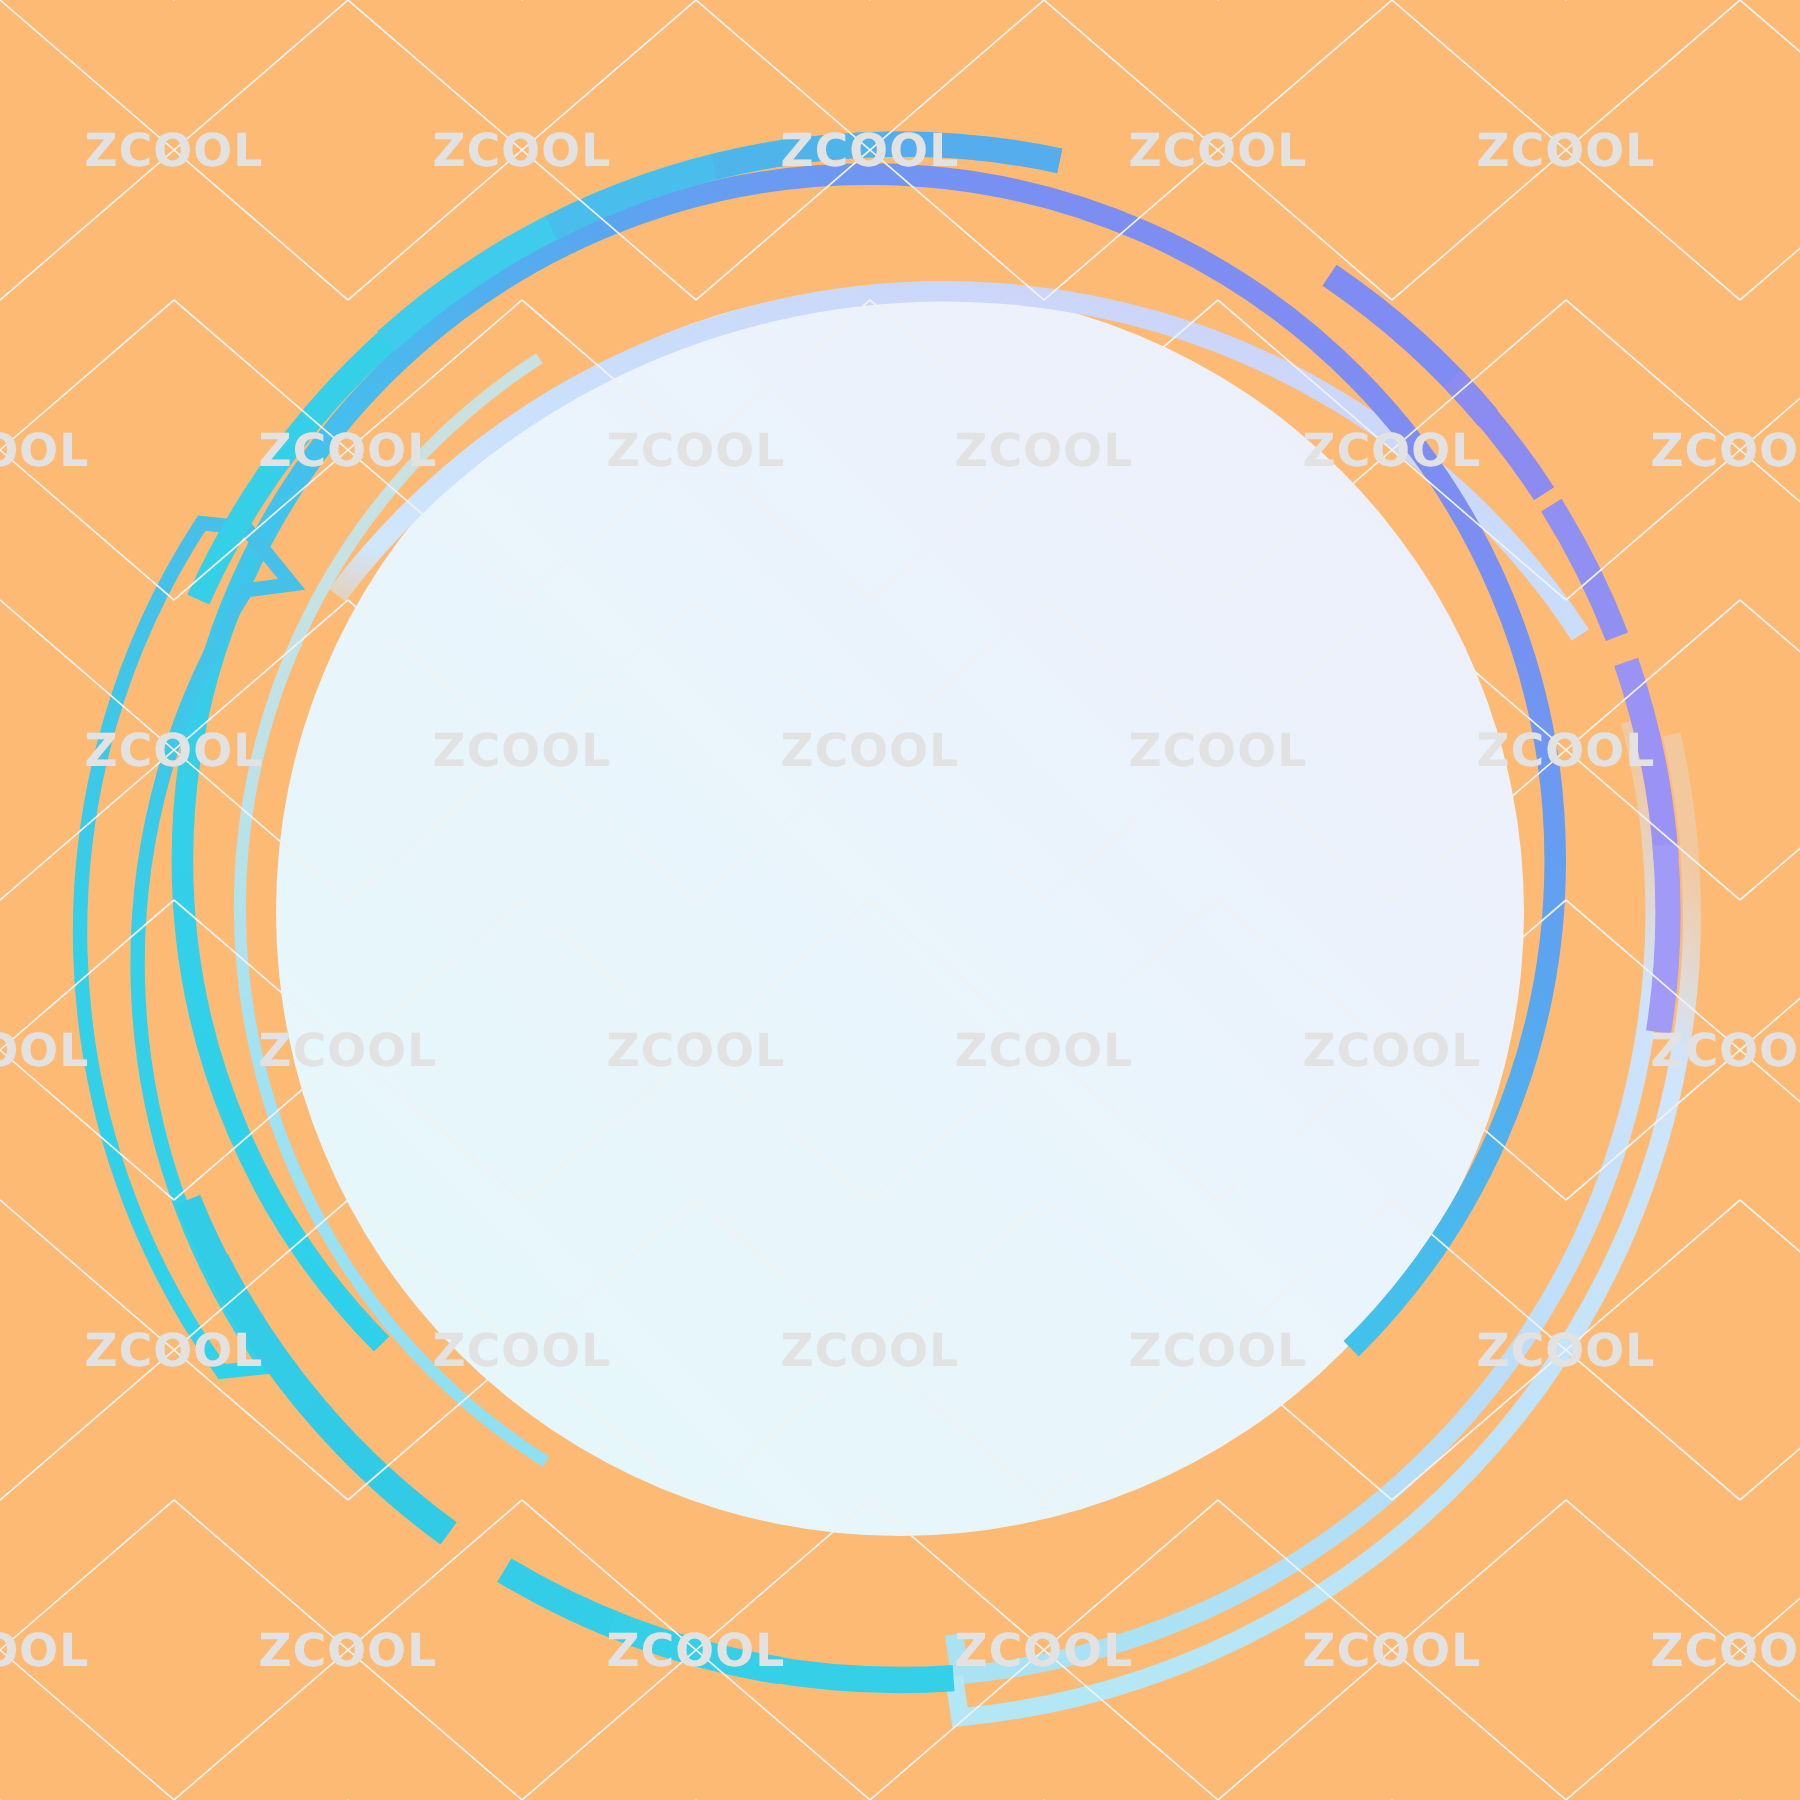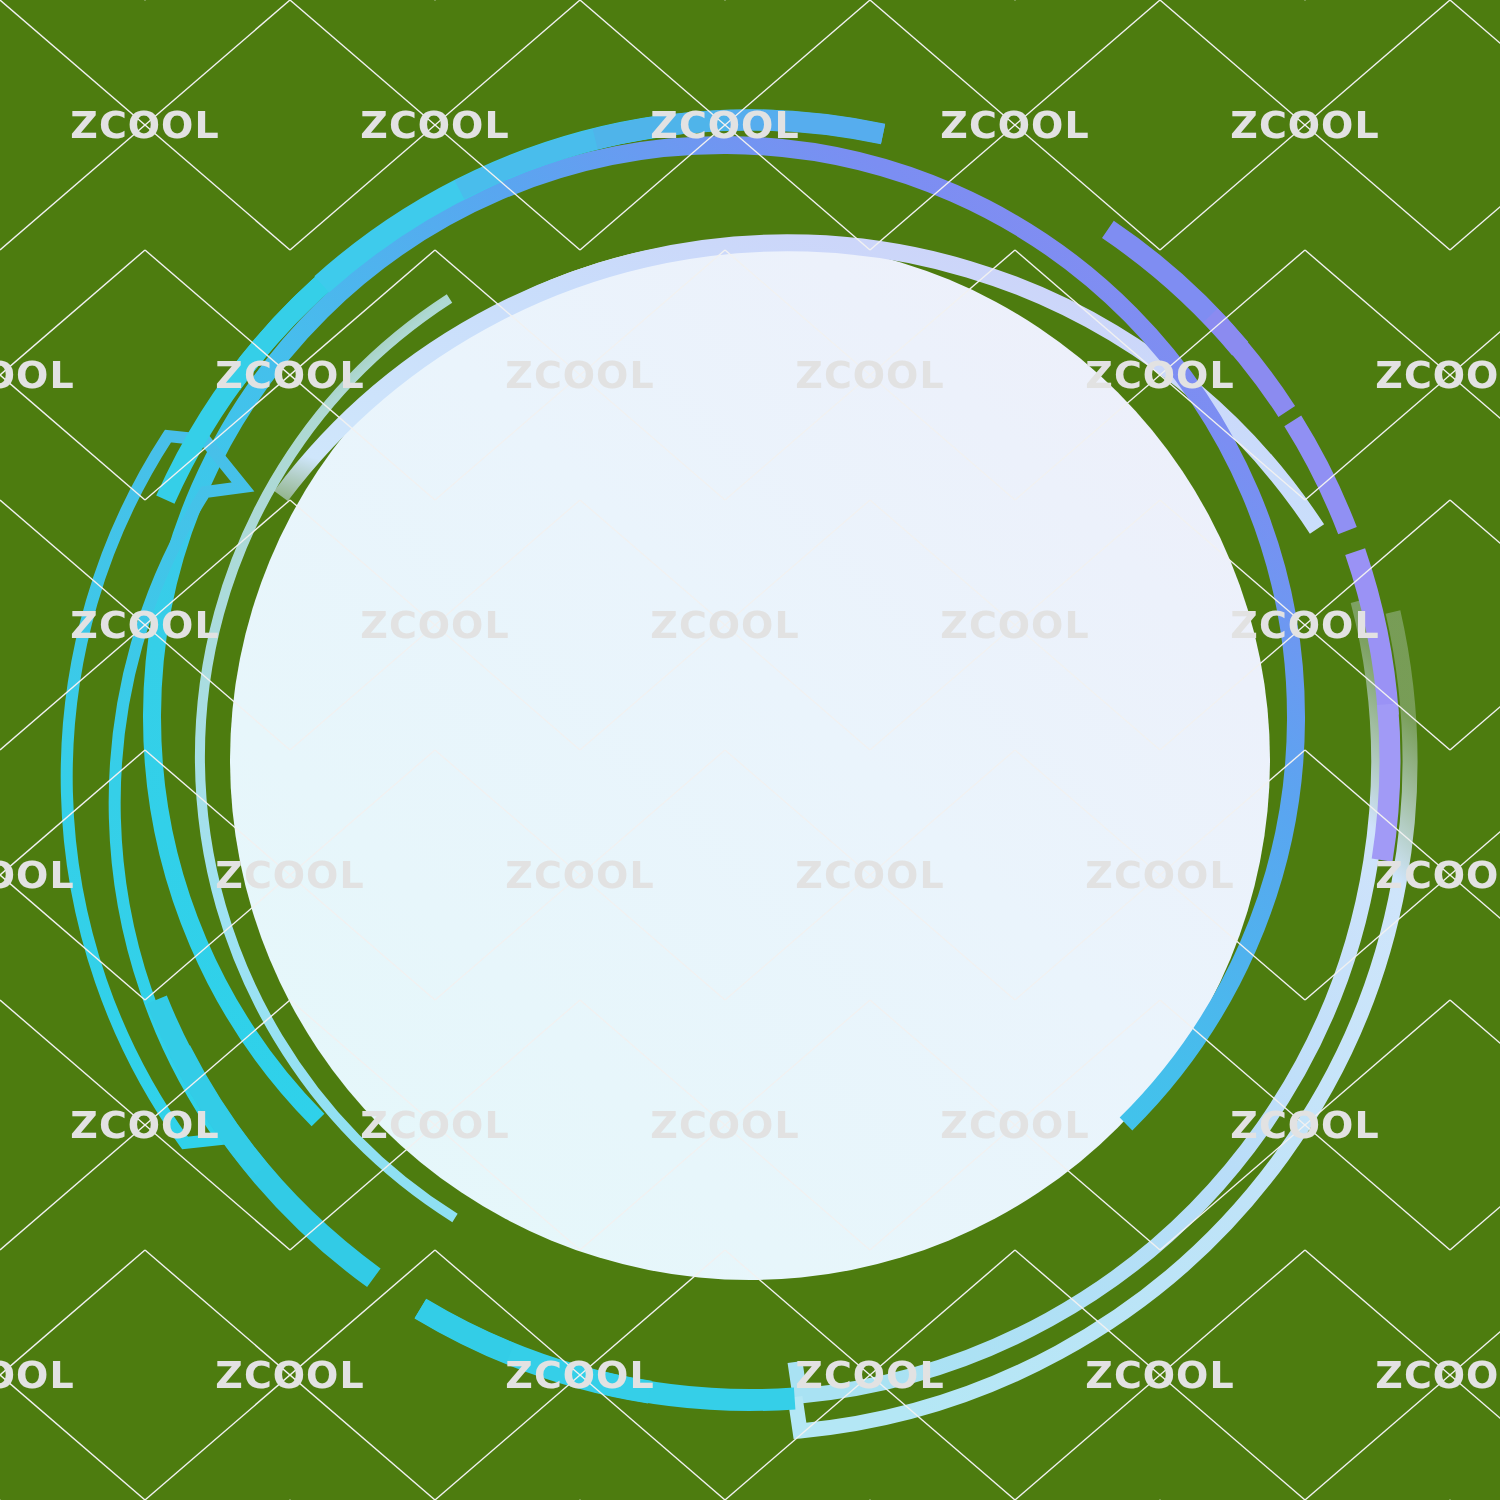--- a/index.html
+++ b/index.html
@@ -8,21 +8,21 @@
     padding: 0;
     background: #ffffff;
   }
   body {
     font-family: "Liberation Sans", sans-serif;
   }
   #stage {
     position: relative;
     width: 1500px;
     height: 1500px;
-    background: #4d7c0f;
+    background: #fdba74;
     overflow: hidden;
   }
   #artboard {
     position: absolute;
     inset: 0;
     width: 1500px;
     height: 1500px;
   }
   #watermark-layer {
     position: absolute;

